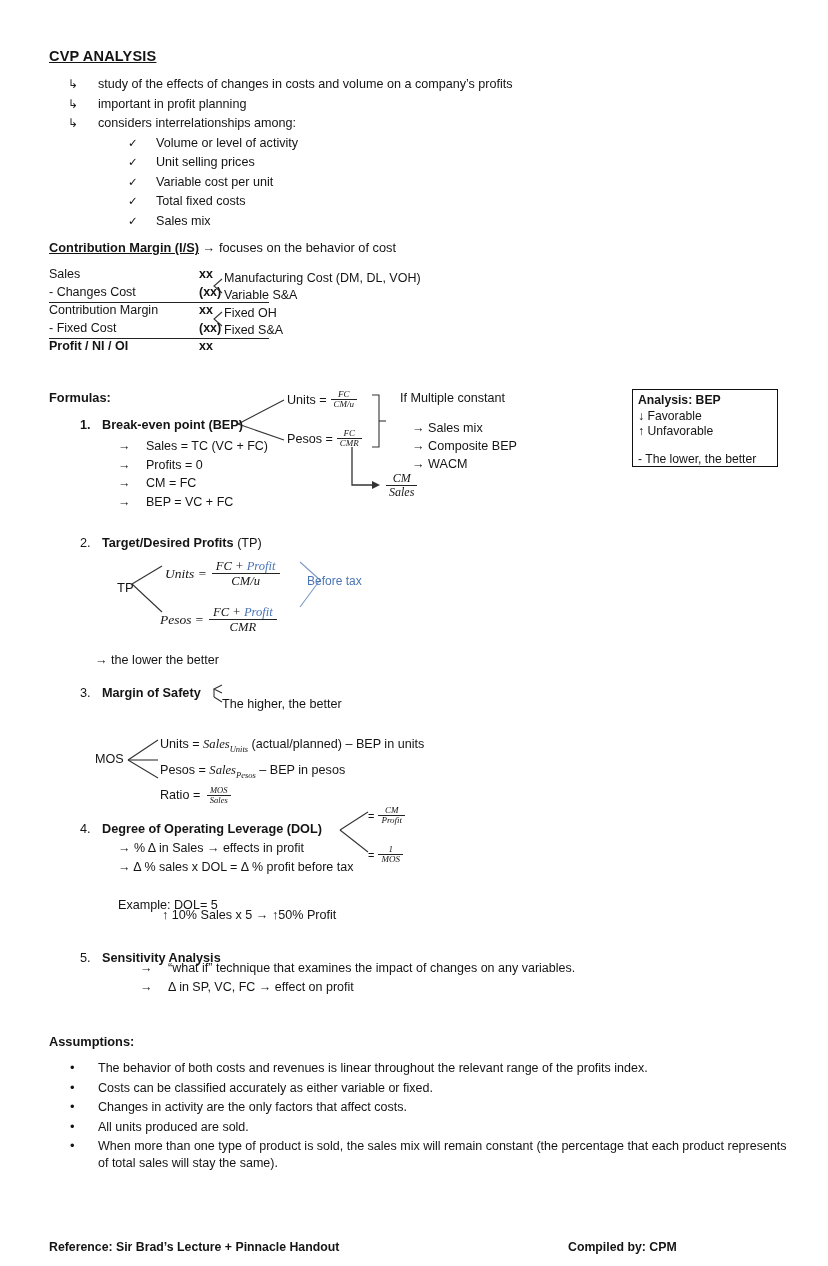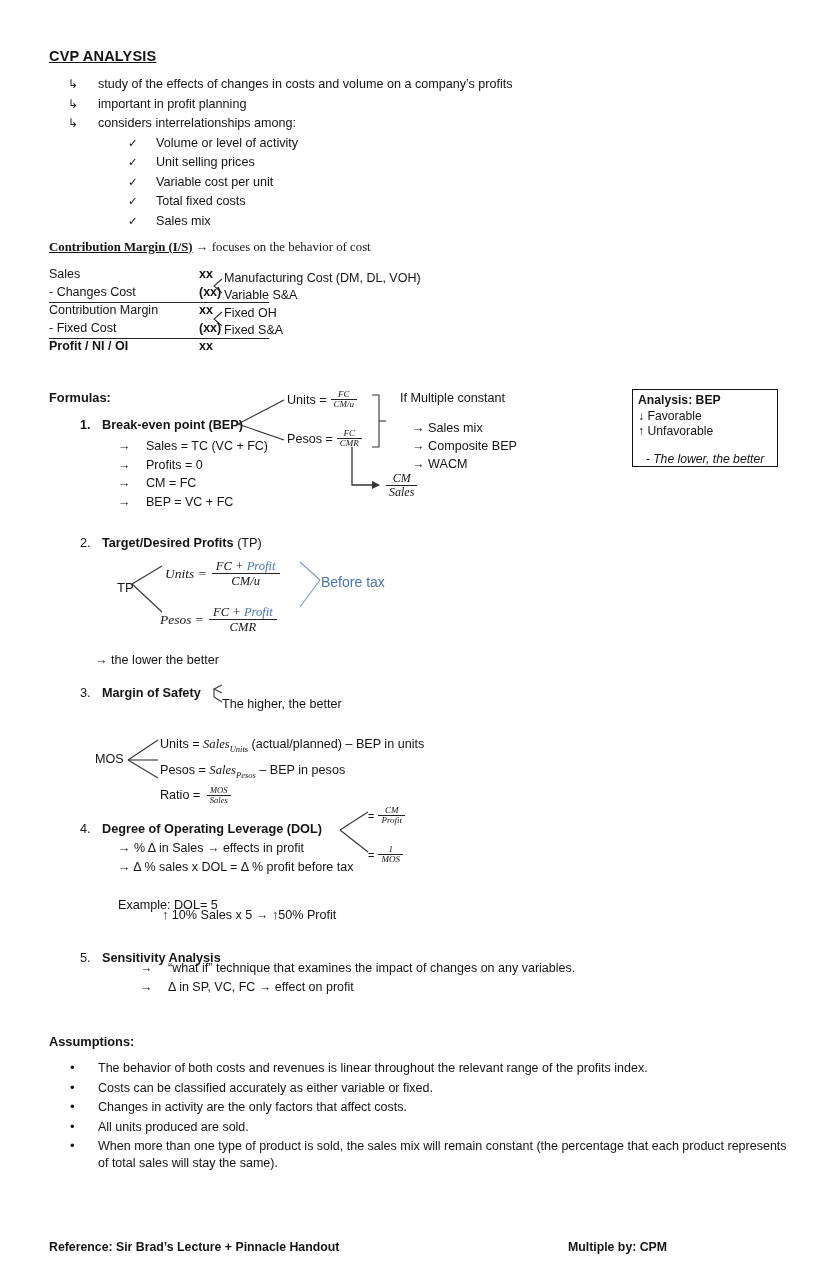--- a/index.html
+++ b/index.html
@@ -30,21 +30,21 @@
   #intro{ left:68px; top:76px; width:620px; }
   .arrow-row{ display:flex; align-items:flex-start; margin-bottom:3.5px; }
   .arrow-row .gly{ width:30px; flex:0 0 30px; font-size:12px; line-height:16px; color:#222; }
   .arrow-row .txt{ line-height:16px; font-size:12.6px; }
   #checks{ margin-top:2px; margin-left:60px; }
   .check-row{ display:flex; align-items:flex-start; margin-bottom:3.5px; }
   .check-row .gly{ width:28px;flex:0 0 28px;font-size:11.5px;line-height:16px; }
   .check-row .txt{ line-height:16px;font-size:12.6px; }
 
   
-  #cm-head{ left:49px; top:240px; font-size:12.8px;font-family:Liberation Serif, serif; }
+  #cm-head{ left:49px; top:240px; font-size:12.8px; }
   #cm-head .lbl{ font-weight:bold; text-decoration:underline; }
   #cm-table{ left:49px; top:267px; width:220px; }
   .cmrow{ position:relative; height:17.5px; }
   .cmrow .lab{ position:absolute; left:0; top:0; font-size:12.5px; white-space:nowrap;}
   .cmrow .val{ position:absolute; left:150px; top:0; font-size:12.5px; font-weight:bold; }
   .cmrow.rule{ border-bottom:1.3px solid #222; }
   .cmrow.tot .lab,.cmrow.tot .val{ font-weight:bold; }
 
   
   #cm-brace1{ left:210px; top:279px; }
@@ -79,34 +79,34 @@
 
   #cmsales{ left:382px; top:472px; }
 
   
   #analysis-box{
     left:632px; top:389px; width:146px; height:78px;
     border:1.3px solid #111; box-sizing:border-box; padding:3px 5px;
     font-size:12.2px; line-height:15.5px;
   }
   #analysis-box .h{ font-weight:bold; }
-  #analysis-box .last{ font-style:italic; margin-top:12px;text-align:center; }
+  #analysis-box .last{ margin-top:12px; }
 
   
   #tp-title{ left:80px; top:536px; font-size:12.7px; }
   #tp-title .num{ display:inline-block; width:22px; }
   #tp-label{ left:117px; top:580px; font-size:13px; }
   #tp-units{ left:165px; top:559px; }
   #tp-pesos{ left:160px; top:605px; }
   .tpfrac{ display:inline-block; text-align:center; font-family:"Liberation Serif", serif;
            font-style:italic; font-size:12.6px; margin-left:5px; line-height:1.15; }
   .tpfrac .n{ display:block; padding:0 4px; }
   .tpfrac .d{ display:block; border-top:1.2px solid #222; padding:0 4px; }
   .tpeq{ font-family:"Liberation Serif", serif; font-style:italic; font-size:13.5px; }
-  #beforetax{ left:321px; top:574px; font-size:14px; }
+  #beforetax{ left:307px; top:574px; font-size:12px; }
   #tp-lower{ left:95px; top:653px; font-size:12.6px; }
 
   
   #mos-title{ left:80px; top:686px; font-size:12.7px; }
   #mos-title .num{ display:inline-block; width:22px; }
   #mos-d1{ left:222px; top:680px; font-size:12.6px; }
   #mos-d2{ left:222px; top:697px; font-size:12.6px; }
 
   #mos-label{ left:95px; top:752px; font-size:12.6px; }
   #mos-lines{ left:160px; top:734px; }
@@ -424,15 +424,15 @@
       <span class="dot">•</span>
       <span class="txt">All units produced are sold.</span>
     </div>
     <div class="arow">
       <span class="dot">•</span>
       <span class="txt">When more than one type of product is sold, the sales mix will remain constant (the percentage that each product represents of total sales will stay the same).</span>
     </div>
   </div>
 
   <div class="abs" id="foot-l">Reference: Sir Brad’s Lecture + Pinnacle Handout</div>
-  <div class="abs" id="foot-r">Multiple by: CPM</div>
+  <div class="abs" id="foot-r">Compiled by: CPM</div>
 
 </div>
 
 </body></html>

